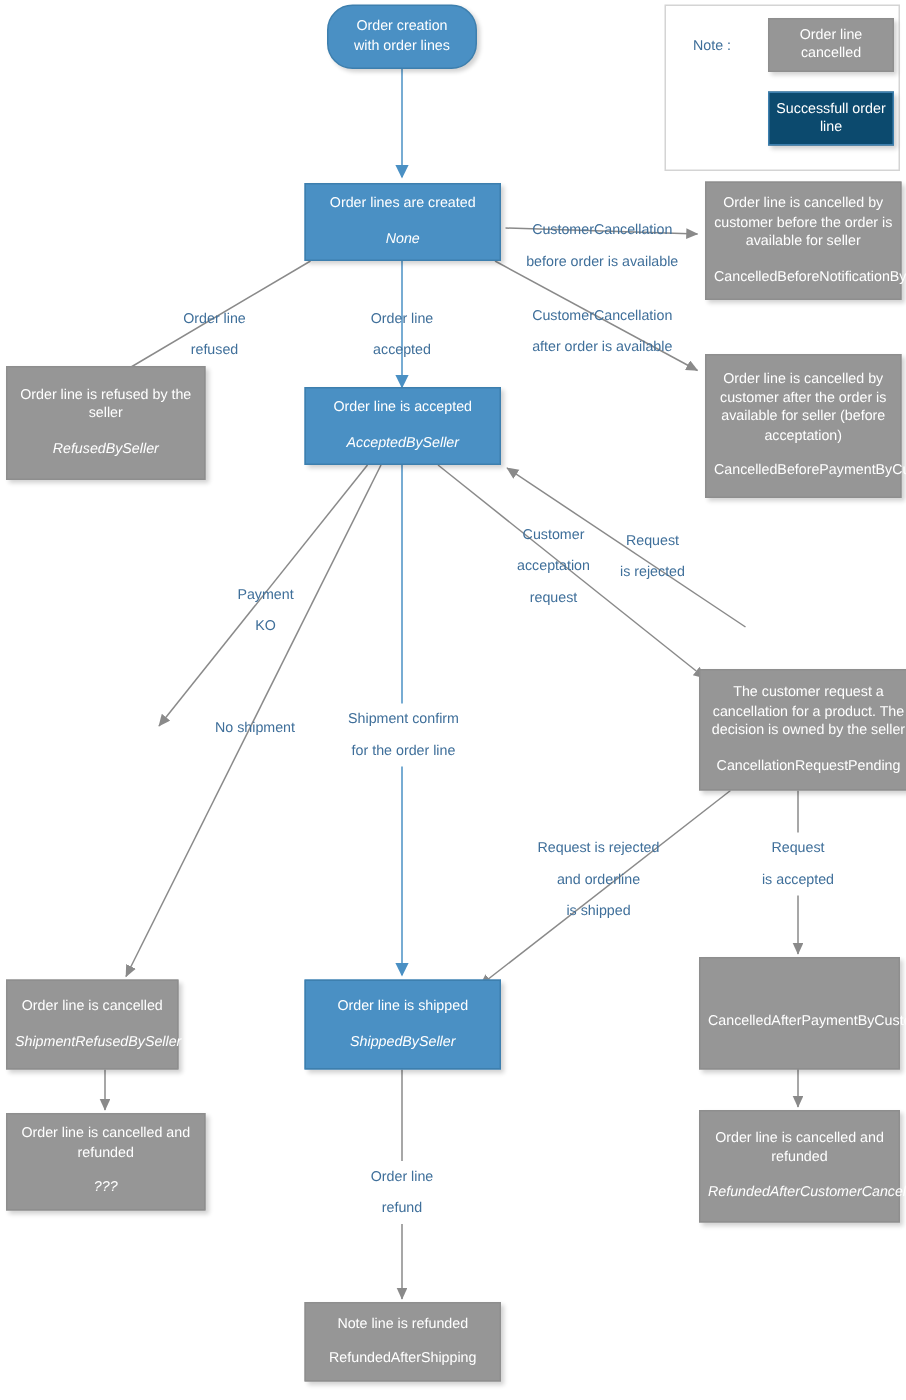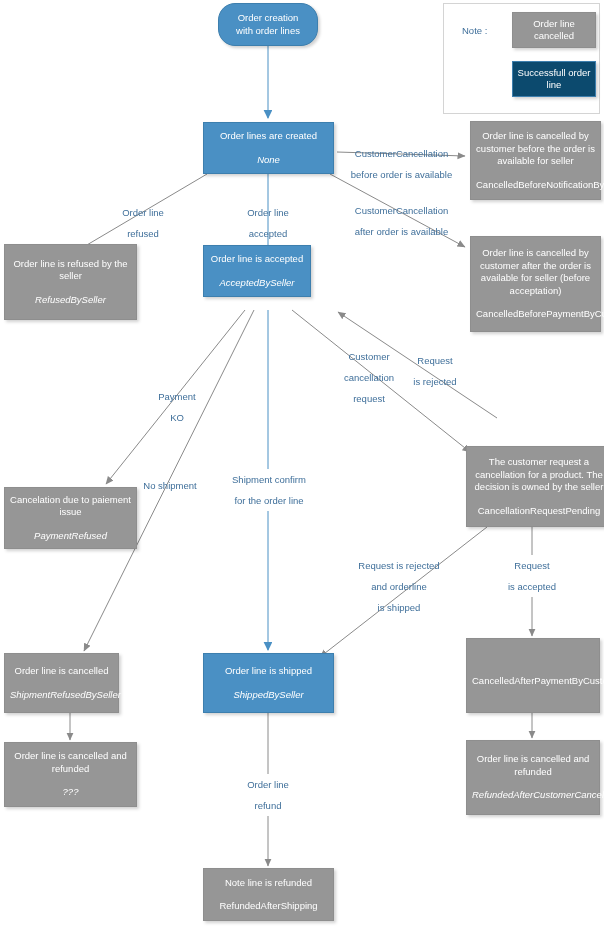--- a/index.html
+++ b/index.html
@@ -192,29 +192,25 @@
   <div class="node grey" style="left:470px; top:236px; width:131px; height:96px;">
     <span class="title">Order line is cancelled by customer after the order is available for seller (before acceptation)</span>
     <span class="state plain">CancelledBeforePaymentByCustomer</span>
   </div>
 
   <div class="node grey" style="left:4px; top:244px; width:133px; height:76px;">
     <span class="title">Order line is refused by the seller</span>
     <span class="state">RefusedBySeller</span>
   </div>
 
-  <div class="node blue" style="left:203px; top:245px; width:108px; height:52px;">
+  <div class="node blue" style="left:203px; top:258px; width:131px; height:52px;">
     <span class="title">Order line is accepted</span>
     <span class="state">AcceptedBySeller</span>
   </div>
 
-  <div class="node grey" style="left:4px; top:487px; width:133px; height:62px;">
-    <span class="title">Cancelation due to paiement issue</span>
-    <span class="state">PaymentRefused</span>
-  </div>
 
   <div class="node grey" style="left:466px; top:446px; width:146px; height:81px;">
     <span class="title">The customer request a cancellation for a product. The decision is owned by the seller</span>
     <span class="state plain">CancellationRequestPending</span>
   </div>
 
   <div class="node grey" style="left:4px; top:653px; width:115px; height:60px;">
     <span class="title">Order line is cancelled</span>
     <span class="state">ShipmentRefusedBySeller</span>
   </div>
@@ -257,21 +253,21 @@
 
   <div class="edge-label" style="left: 143px; top: 386px; width: 68px; white-space: pre-line;">Payment
 KO</div>
 
   <div class="edge-label" style="left:135px; top:475px; width:70px;">No shipment</div>
 
   <div class="edge-label" style="left: 219px; top: 469px; width: 100px; background: rgb(255, 255, 255); white-space: pre-line;">Shipment confirm
 for the order line</div>
 
   <div class="edge-label" style="left: 333px; top: 346px; width: 72px; white-space: pre-line;">Customer
-cancellation
+acceptation
 request</div>
 
   <div class="edge-label" style="left: 404px; top: 350px; width: 62px; white-space: pre-line;">Request
 is rejected</div>
 
   <div class="edge-label" style="left: 345px; top: 555px; width: 108px; white-space: pre-line;">Request is rejected
 and orderline
 is shipped</div>
 
   <div class="edge-label" style="left: 501px; top: 555px; width: 62px; background: rgb(255, 255, 255); white-space: pre-line;">Request

